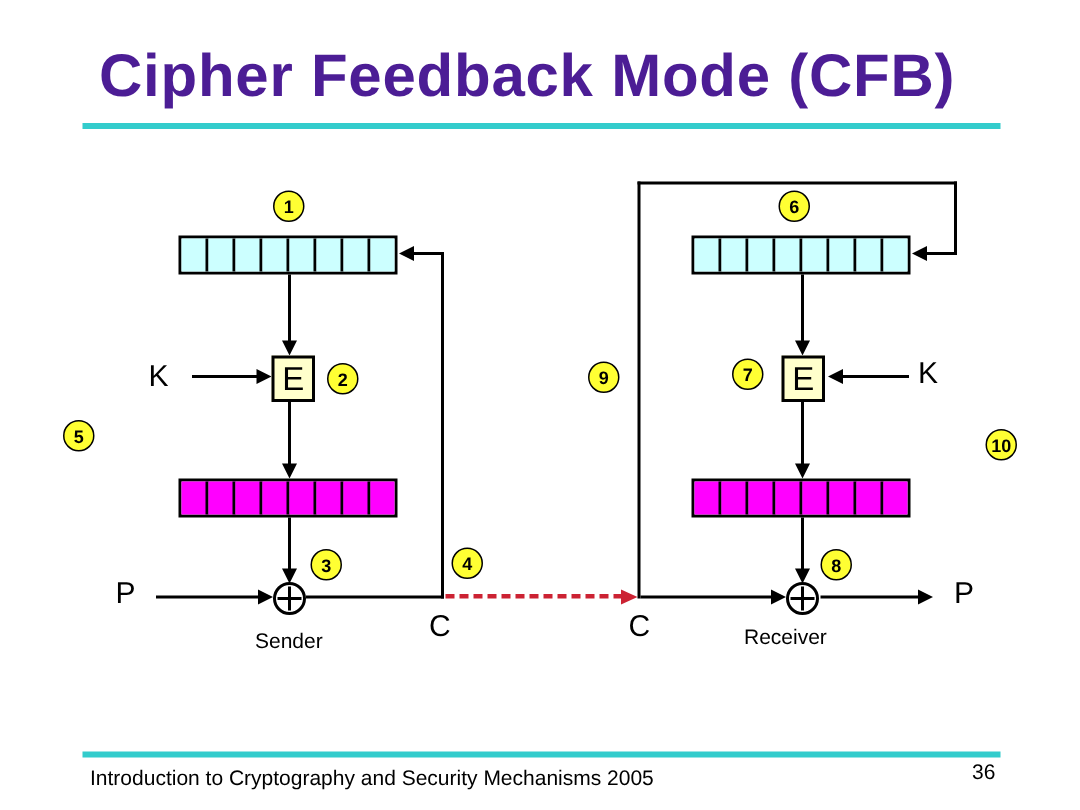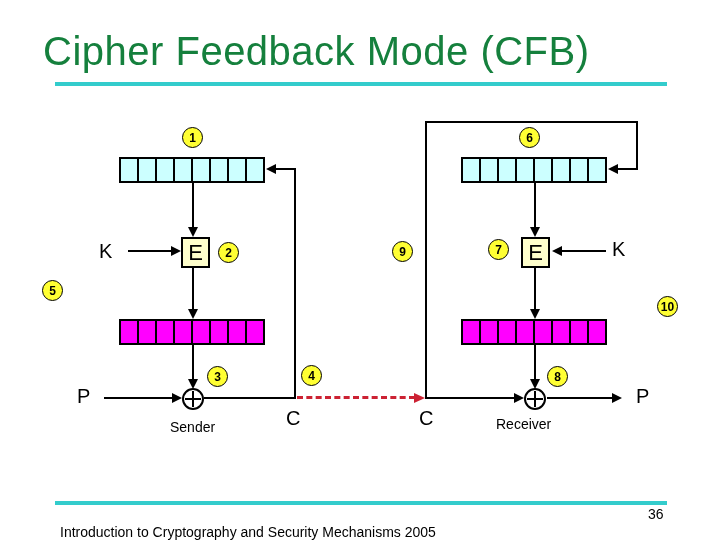--- a/index.html
+++ b/index.html
@@ -2,22 +2,22 @@
 <html><head>
 <meta charset="utf-8">
 <style>
   html,body{margin:0;padding:0;background:#888;}
   .slide{
     position:relative;width:720px;height:540px;background:#ffffff;
     font-family:"Liberation Sans",sans-serif;color:#000;overflow:hidden;
     margin:0 auto;
   }
   .title{
-    position:absolute;left:43px;top:29px;font-size:40px;line-height:1.1;
-    color:#15803d;letter-spacing:0.5px;white-space:nowrap;
+    position:absolute;left:66px;top:29px;font-size:40px;line-height:1.1;
+    color:#4c1d95;letter-spacing:0.5px;white-space:nowrap;font-weight:bold;
   }
   .rule{position:absolute;background:#33CCCC;height:4px;}
   
   .ln{position:absolute;background:#000;}
   
   .ah{position:absolute;width:0;height:0;}
   .ah-d{border-left:5px solid transparent;border-right:5px solid transparent;border-top:10px solid #000;}
   .ah-r{border-top:5px solid transparent;border-bottom:5px solid transparent;border-left:10px solid #000;}
   .ah-l{border-top:5px solid transparent;border-bottom:5px solid transparent;border-right:10px solid #000;}
   .ah-r-red{border-top:5px solid transparent;border-bottom:5px solid transparent;border-left:11px solid #CC2233;}
@@ -40,21 +40,21 @@
   .xor::after{content:"";position:absolute;top:1px;bottom:1px;left:50%;margin-left:-1px;width:2px;background:#000;}
   
   .badge{
     position:absolute;width:21px;height:21px;border-radius:50%;background:#FFFF33;
     border:1px solid #000;box-sizing:border-box;display:flex;align-items:center;justify-content:center;
     font-size:12px;font-weight:bold;line-height:1;
   }
   .lbl{position:absolute;font-size:20px;line-height:1;white-space:nowrap;}
   .role{position:absolute;font-size:14px;line-height:1;white-space:nowrap;}
   .dashed-red{position:absolute;height:0;border-top:3px dashed #CC2233;}
-  .footer-text{position:absolute;left:60px;top:525px;font-size:14px;line-height:1;white-space:nowrap;}
+  .footer-text{position:absolute;left:60px;top:511px;font-size:14px;line-height:1;white-space:nowrap;}
   .page-num{position:absolute;left:648px;top:507px;font-size:14px;line-height:1;}
 </style>
 </head>
 <body>
 
 <div class="slide">
 
   <div class="title">Cipher Feedback Mode (CFB)</div>
   <div class="rule" style="left:55px;top:82px;width:612px;"></div>
 
@@ -143,21 +143,21 @@
   <div class="ah ah-d" style="left:530px;top:227px;"></div>
 
   <div class="badge" style="left:488px;top:239px;">7</div>
   <div class="ebox" style="left:521px;top:237px;">E</div>
   <div class="ah ah-l" style="left:552px;top:246px;"></div>
   <div class="ln" style="left:562px;top:250px;width:44px;height:2px;"></div>
   <div class="lbl" style="left:612px;top:239px;">K</div>
 
   <div class="ln" style="left:534px;top:268px;width:2px;height:42px;"></div>
   <div class="ah ah-d" style="left:530px;top:309px;"></div>
-  <div class="badge" style="left:657px;top:296px;">10</div>
+  <div class="badge" style="left:657px;top:286px;">10</div>
 
   <div class="reg reg-mag" style="left:461px;top:319px;">
     <div class="cell"></div>
     <div class="cell"></div>
     <div class="cell"></div>
     <div class="cell"></div>
     <div class="cell"></div>
     <div class="cell"></div>
     <div class="cell"></div>
     <div class="cell"></div>

